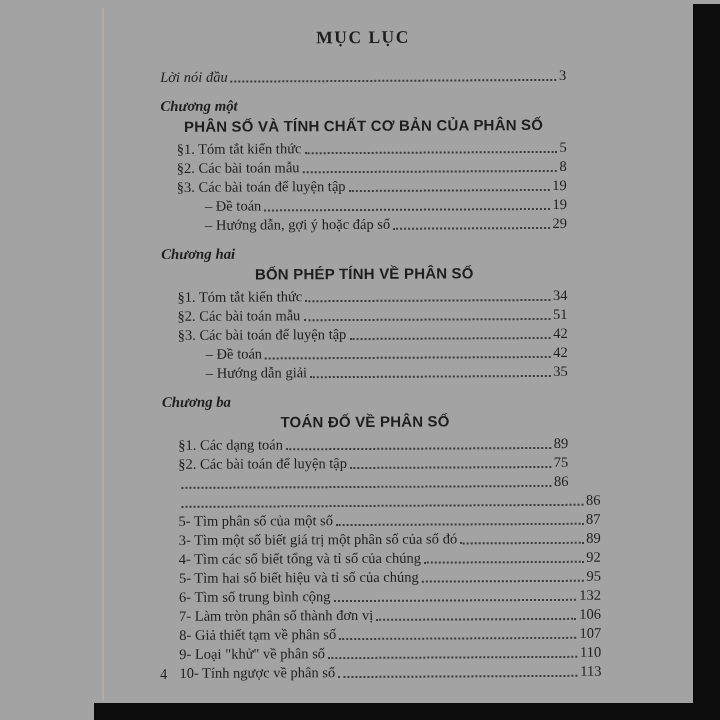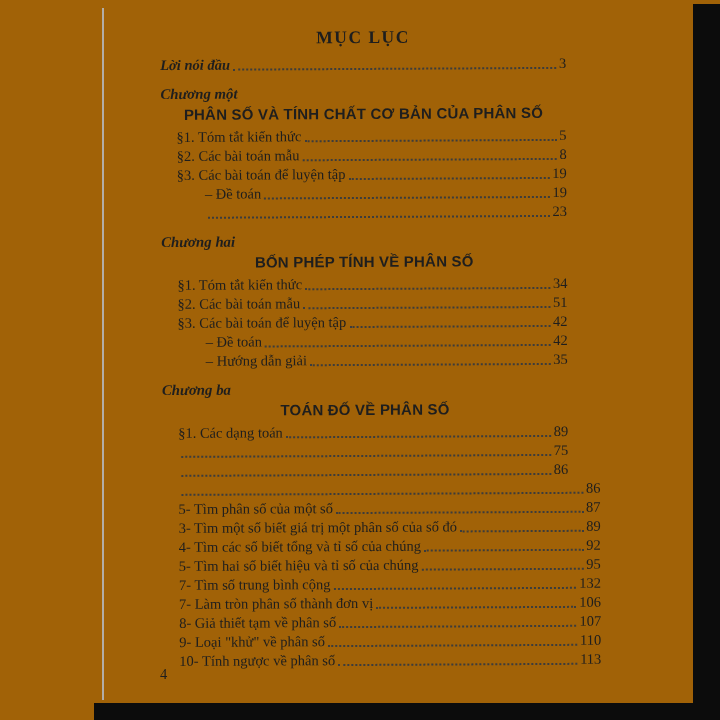--- a/index.html
+++ b/index.html
@@ -4,21 +4,21 @@
 <style>
   * { margin:0; padding:0; box-sizing:border-box; }
   html,body { width:720px; height:720px; }
   body {
     background:#ffffff;
     font-family:"Liberation Serif", serif;
     color:#1e1e1e;
     overflow:hidden;
     position:relative;
   }
-  .stage { position:absolute; inset:0; background:#a16207; }
+  .stage { position:absolute; inset:0; background:#a3a3a3; }
 
   
   .book-edge-right { position:absolute; top:4px; right:0; width:27px; height:716px; background:#0c0c0c; }
   .book-edge-bottom { position:absolute; left:94px; right:0; bottom:0; height:17px; background:#0c0c0c; }
   .page-edge-line { position:absolute; left:102px; top:8px; bottom:20px; width:2px; background:#b3ada6; }
 
   .content {
     position:absolute; left:160px; top:26px; width:452px;
     transform:rotate(-0.3deg);
     transform-origin:top left;
@@ -34,21 +34,21 @@
   .lbl { white-space:nowrap; }
   .dots { flex:1; border-bottom:2px dotted #3c3c3c; margin:0 3px 4px 3px; min-width:12px; }
   .pg { white-space:nowrap; }
 
   .short { margin-right:46px; }
   .long  { margin-right:14px; }
   .ind1 { padding-left:16px; }
   .ind2 { padding-left:44px; }
 
   .intro { margin-bottom:4px; }
-  .intro .lbl { font-weight:700; font-style:italic; }
+  .intro .lbl { font-weight:400; font-style:italic;margin-top:12px; }
 
   .chapter { margin-top:9px; }
   .chapter-label { font-style:italic; font-weight:700; font-size:14.8px; line-height:20px; }
   .chapter-title {
     font-family:"Liberation Sans", sans-serif; font-weight:700; font-size:15px;
     text-align:center; line-height:21px; margin-bottom:3px; margin-right:46px;
     letter-spacing:0.2px;
   }
 
   .page-number {
@@ -93,22 +93,23 @@
         <span class="lbl">§3. Các bài toán để luyện tập</span>
         <span class="dots"></span>
         <span class="pg">19</span>
       </div>
       <div class="row short ind2">
         <span class="lbl">– Đề toán</span>
         <span class="dots"></span>
         <span class="pg">19</span>
       </div>
       <div class="row short ind2">
-        <span class="dots"></span>
-        <span class="pg">23</span>
+        <span class="lbl">– Hướng dẫn, gợi ý hoặc đáp số</span>
+        <span class="dots"></span>
+        <span class="pg">29</span>
       </div>
     </div>
 
     <div class="chapter">
       <div class="chapter-label">Chương hai</div>
       <div class="chapter-title">BỐN PHÉP TÍNH VỀ PHÂN SỐ</div>
 
       <div class="row short ind1">
         <span class="lbl">§1. Tóm tắt kiến thức</span>
         <span class="dots"></span>
@@ -139,20 +140,21 @@
     <div class="chapter">
       <div class="chapter-label">Chương ba</div>
       <div class="chapter-title">TOÁN ĐỐ VỀ PHÂN SỐ</div>
 
       <div class="row short ind1">
         <span class="lbl">§1. Các dạng toán</span>
         <span class="dots"></span>
         <span class="pg">89</span>
       </div>
       <div class="row short ind1">
+        <span class="lbl">§2. Các bài toán để luyện tập</span>
         <span class="dots"></span>
         <span class="pg">75</span>
       </div>
       <div class="row short ind1">
         <span class="dots"></span>
         <span class="pg">86</span>
       </div>
       <div class="row long ind1">
         <span class="dots"></span>
         <span class="pg">86</span>
@@ -171,21 +173,21 @@
         <span class="lbl">4- Tìm các số biết tổng và tỉ số của chúng</span>
         <span class="dots"></span>
         <span class="pg">92</span>
       </div>
       <div class="row long ind1">
         <span class="lbl">5- Tìm hai số biết hiệu và tỉ số của chúng</span>
         <span class="dots"></span>
         <span class="pg">95</span>
       </div>
       <div class="row long ind1">
-        <span class="lbl">7- Tìm số trung bình cộng</span>
+        <span class="lbl">6- Tìm số trung bình cộng</span>
         <span class="dots"></span>
         <span class="pg">132</span>
       </div>
       <div class="row long ind1">
         <span class="lbl">7- Làm tròn phân số thành đơn vị</span>
         <span class="dots"></span>
         <span class="pg">106</span>
       </div>
       <div class="row long ind1">
         <span class="lbl">8- Giả thiết tạm về phân số</span>

